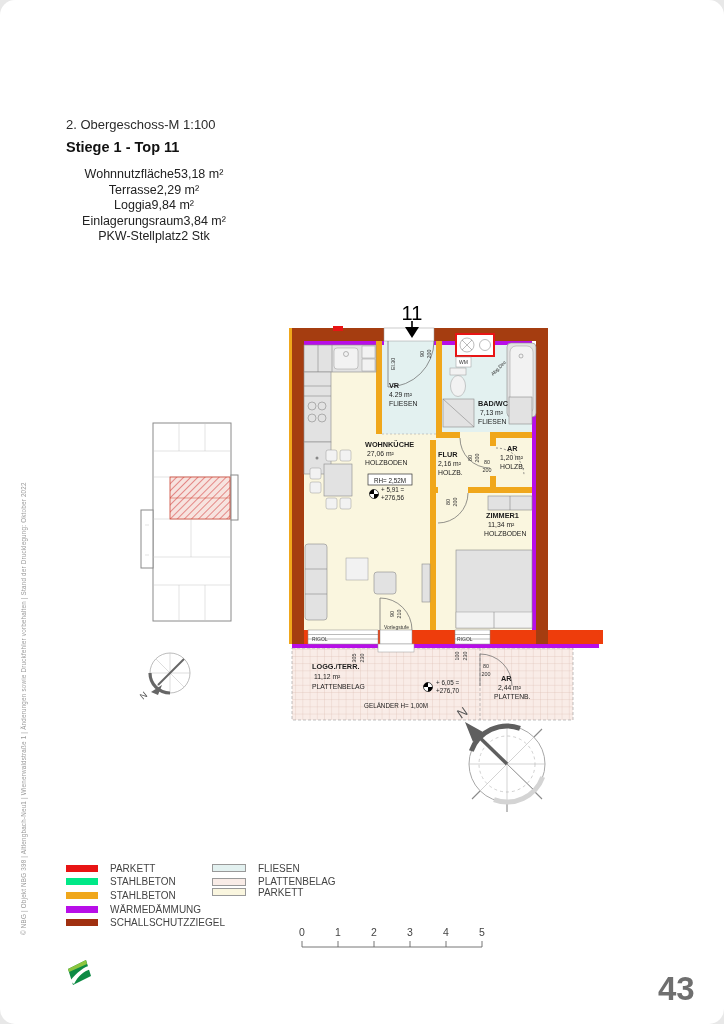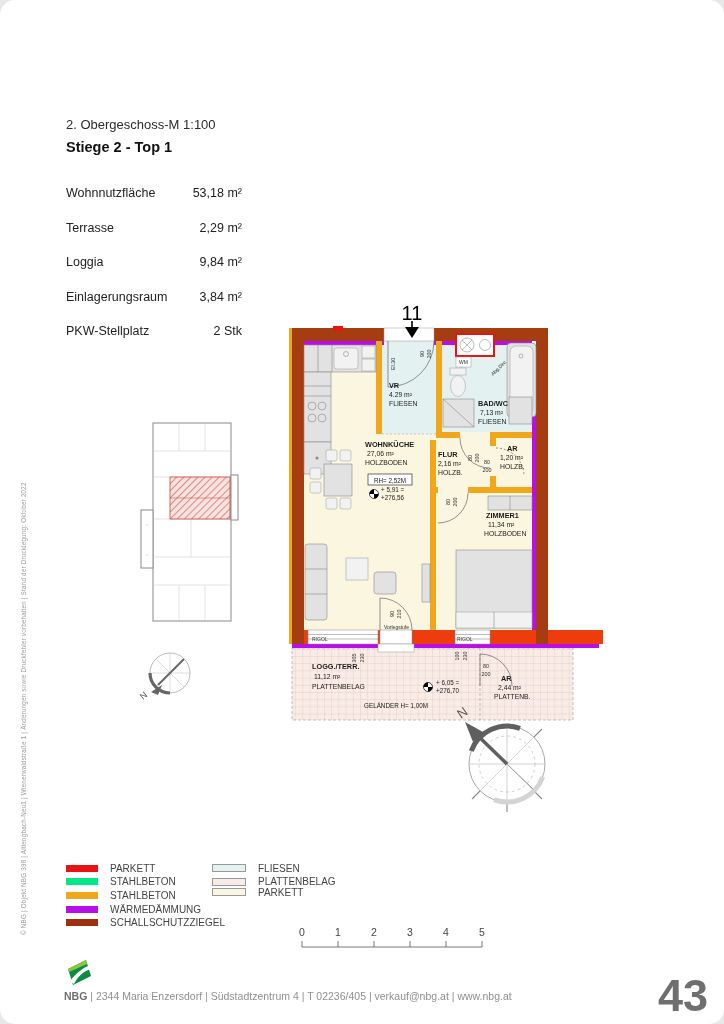--- a/index.html
+++ b/index.html
@@ -4,41 +4,41 @@
 <style>
   html,body{margin:0;padding:0;background:#e8e8e8;}
   .page{position:relative;width:724px;height:1024px;background:#ffffff;overflow:hidden;
         font-family:"Liberation Sans",sans-serif;color:#222;border-radius:15px;}
   .abs{position:absolute;}
 
   
   .plan-title{left:66px;top:117px;font-size:13px;color:#2b2b2b;}
   .unit-title{left:66px;top:139px;font-size:14.5px;font-weight:bold;color:#111;}
   .spec-table{left:66px;top:167px;width:176px;font-size:12.5px;color:#222;}
-  .spec-row{display:flex;justify-content:space-between;line-height:15.6px;margin-top:19px;}
+  .spec-row{display:flex;justify-content:center;line-height:15.6px;}
 
   
   .side-note{left:20px;top:935px;width:556px;font-size:6.3px;color:#9a9a9a;
              letter-spacing:.2px;transform:rotate(-90deg);transform-origin:0 0;white-space:nowrap;}
 
   
   .legend{left:66px;top:864px;width:380px;}
   .lg-row{position:absolute;display:flex;align-items:center;height:8px;}
   .sw{width:32px;height:7px;margin-right:12px;flex:0 0 auto;}
   .sw.outlined{border:1px solid #999;height:6px;}
   .lg-label{font-size:10px;color:#444;white-space:nowrap;}
   .sw-ziegel{background:#e81414}.sw-stahlbeton{background:#00e887}
   .sw-gips{background:#f0a71b}.sw-daemm{background:#b80ee8}.sw-schall{background:#a03010}
   .sw-fliesen{background:#e3f1f0}.sw-platten{background:#f9ece7}.sw-parkett{background:#faf6df}
 
   
   .company{left:100px;top:961px;font-size:17.5px;color:#2f9558;}
   .contact{left:64px;top:990px;font-size:10.5px;color:#909090;}
   .contact b{color:#6f6f6f;}
-  .page-num{left:658px;top:970px;font-size:45px;font-weight:600;color:#6f6f6f;}
+  .page-num{left:658px;top:970px;font-size:33px;font-weight:600;color:#6f6f6f;}
 
   svg{overflow:visible;}
   svg text{font-family:"Liberation Sans",sans-serif;}
   .t-room{font-size:7.3px;font-weight:bold;fill:#1b1b1b}
   .t-sub{font-size:6.8px;fill:#1b1b1b}
   .t-dim{font-size:5.4px;fill:#333}
   .t-tiny{font-size:5px;fill:#333}
   .t-lvl{font-size:6.3px;fill:#1b1b1b}
   .t-unit{font-size:20px;fill:#000}
   .t-n{font-size:13px;fill:#555}
@@ -50,21 +50,21 @@
   .arc{stroke:#666;stroke-width:.7;fill:none}
 </style>
 </head>
 <body>
 
 <div class="page">
 
   <div class="abs side-note">© NBG | Objekt NBG 398 | Altlengbach-Neu1 | Wienerwaldstraße 1 | Änderungen sowie Druckfehler vorbehalten | Stand der Drucklegung: Oktober 2022</div>
 
   <div class="abs plan-title">2. Obergeschoss-M 1:100</div>
-  <div class="abs unit-title">Stiege 2 - Top 1</div>
+  <div class="abs unit-title">Stiege 1 - Top 11</div>
   <div class="abs spec-table">
     <div class="spec-row">
       <span>Wohnnutzfläche</span>
       <span>53,18 m²</span>
     </div>
     <div class="spec-row">
       <span>Terrasse</span>
       <span>2,29 m²</span>
     </div>
     <div class="spec-row">
@@ -418,16 +418,15 @@
       <line x1="152" y1="17" x2="152" y2="23"></line>
         <line x1="188" y1="17" x2="188" y2="23"></line>
     </g>
   </svg>
 
   <svg class="abs" style="left:64px;top:957px" width="30" height="30" viewBox="0 0 30 30">
     <polygon points="4,12 22,3 27,19 9,28" fill="#0d8a44"></polygon>
     <polygon points="4,12 22,3 23,7 5,15" fill="#8dc63f"></polygon>
     <path d="M6,24 C13,15 20,10 27,8 L27,12 C20,14 14,19 10,27 Z" fill="#fff"></path>
   </svg>
-  <div class="abs contact"><b>NBG</b><span> | 2344 Maria Enzersdorf | Südstadtzentrum 4 | T 02236/405 |  verkauf@nbg.at | www.nbg.at</span></div>
   <div class="abs page-num">43</div>
 
 </div>
 
 </body></html>

